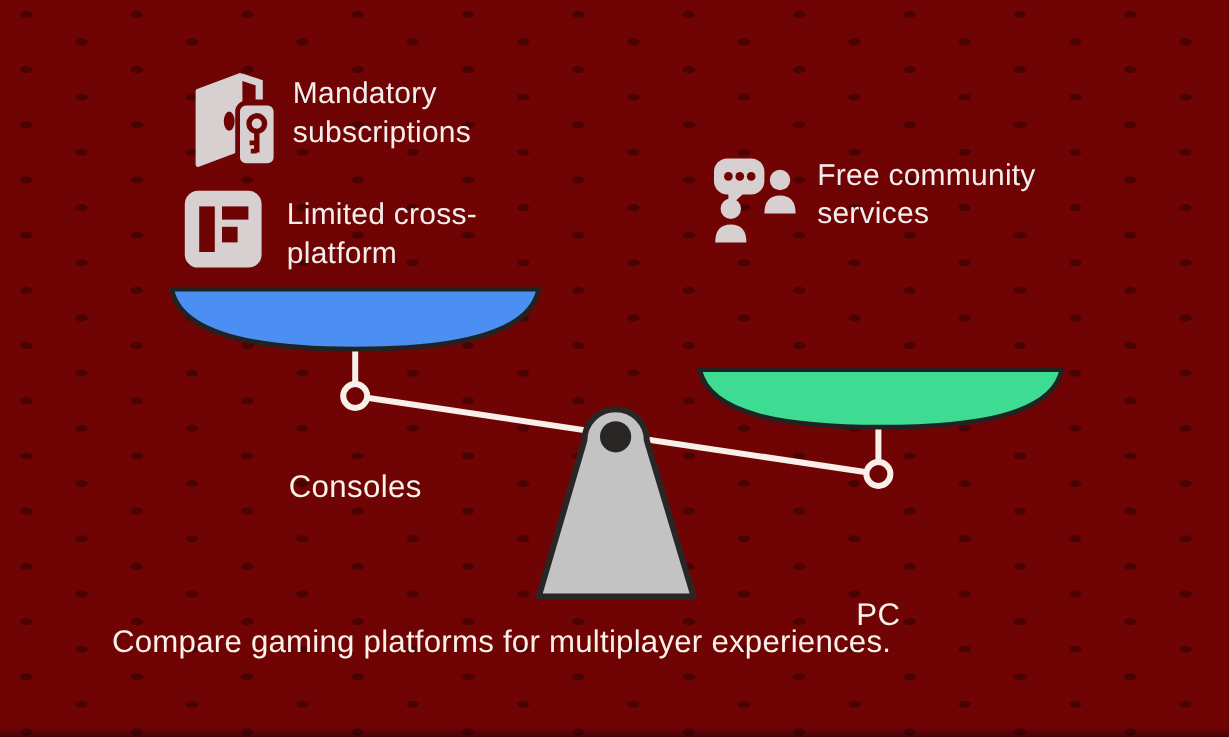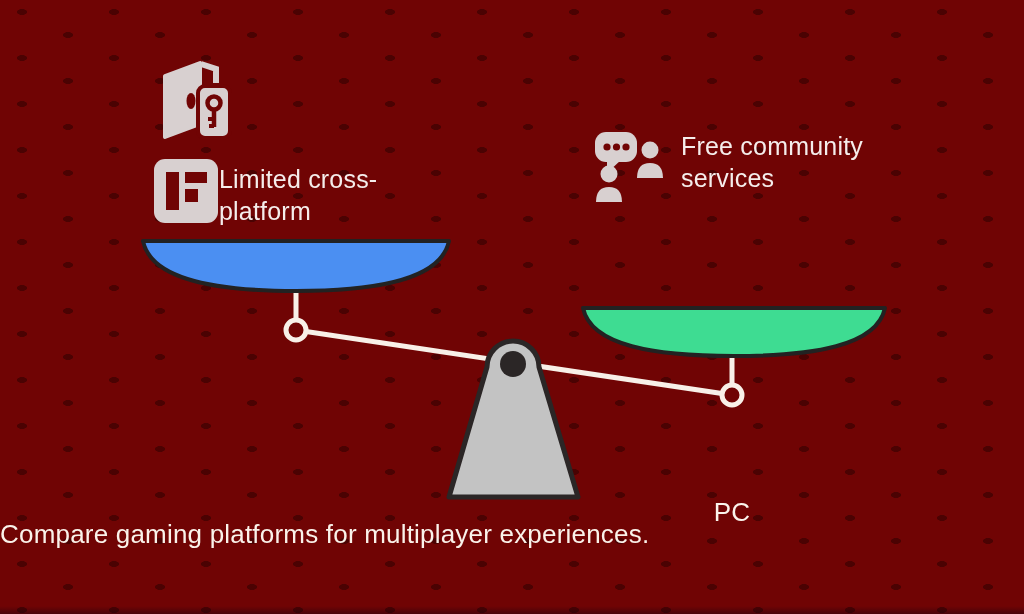--- a/index.html
+++ b/index.html
@@ -21,34 +21,34 @@
   }
   .scale-svg{position:absolute;left:0;top:0;width:1024px;height:614px;}
   .feature{position:absolute;display:flex;align-items:flex-start;}
   .feature .icon-box{flex:0 0 auto;}
   .feature .ftext{
     color:#f5edeb;font-size:25px;line-height:32px;margin-top:2px;
     letter-spacing:0.2px;
   }
   .f-left1{left:158px;top:60px;gap:12px;}
   .f-left1 .ftext{width:215px;}
-  .f-left2{left:153px;top:158px;}
+  .f-left2{left:153px;top:158px;gap:20px;}
   .f-left2 .ftext{width:215px;margin-top:5px;}
   .f-right1{left:593px;top:128px;gap:16px;}
   .f-right1 .ftext{width:205px;}
   .f-right2{left:595px;top:221px;gap:16px;}
   .f-right2 .ftext{width:200px;margin-top:6px;}
   .side-label{
     position:absolute;color:#fbf4ec;font-size:26px;text-align:center;width:220px;
     letter-spacing:0.3px;
   }
   .label-consoles{left:186px;top:390px;}
   .label-pc{left:622px;top:453px;margin-top:44px;}
   .caption{
-    position:absolute;left:0;top:519px;width:836px;
+    position:absolute;left:0;top:519px;width:836px;text-align:center;
     color:#faf2ea;font-size:26px;letter-spacing:0.2px;
   }
 </style>
 </head>
 <body>
 
 <div class="canvas">
 
   <svg class="scale-svg" viewBox="0 0 1024 614" aria-hidden="true">
 
@@ -80,20 +80,21 @@
         <path d="M43,4 L58,9 L58,23" fill="none" stroke="#d8d0d0" stroke-width="6"></path>
         <path d="M7,16 L42,3 L42,64 L7,77 Z" fill="#d8d0d0" stroke="#d8d0d0" stroke-width="4" stroke-linejoin="round"></path>
         <ellipse cx="33" cy="41" rx="4.5" ry="8" fill="#700404"></ellipse>
         <rect x="40" y="26" width="32" height="52" rx="7" fill="#d8d0d0" stroke="#700404" stroke-width="4"></rect>
         <circle cx="56" cy="43" r="6.5" fill="none" stroke="#700404" stroke-width="4.5"></circle>
         <line x1="56" y1="49" x2="56" y2="67" stroke="#700404" stroke-width="4.5"></line>
         <line x1="56" y1="59" x2="50" y2="59" stroke="#700404" stroke-width="4"></line>
         <line x1="56" y1="66" x2="51" y2="66" stroke="#700404" stroke-width="4"></line>
       </svg>
     </span>
+    <div class="ftext">Mandatory subscriptions</div>
   </div>
 
   <div class="feature f-left2">
     <span class="icon-box">
       <svg width="66" height="66" viewBox="0 0 66 66">
         <rect x="1" y="1" width="64" height="64" rx="11" fill="#d8d0d0"></rect>
         <rect x="13" y="14" width="13" height="38" fill="#700404"></rect>
         <rect x="32" y="14" width="22" height="11" fill="#700404"></rect>
         <rect x="32" y="31" width="13" height="13" fill="#700404"></rect>
       </svg>
@@ -112,17 +113,18 @@
         <circle cx="57" cy="22" r="8.5" fill="#d8d0d0"></circle>
         <path d="M44,50 q0,-15 13,-15 q13,0 13,15 z" fill="#d8d0d0"></path>
         <circle cx="16" cy="46" r="8.5" fill="#d8d0d0"></circle>
         <path d="M3,74 q0,-15 13,-15 q13,0 13,15 z" fill="#d8d0d0"></path>
       </svg>
     </span>
     <div class="ftext">Free community services</div>
   </div>
 
 
+  <div class="side-label label-consoles">Consoles</div>
   <div class="side-label label-pc">PC</div>
 
   <div class="caption">Compare gaming platforms for multiplayer experiences.</div>
 
 </div>
 
 </body></html>

